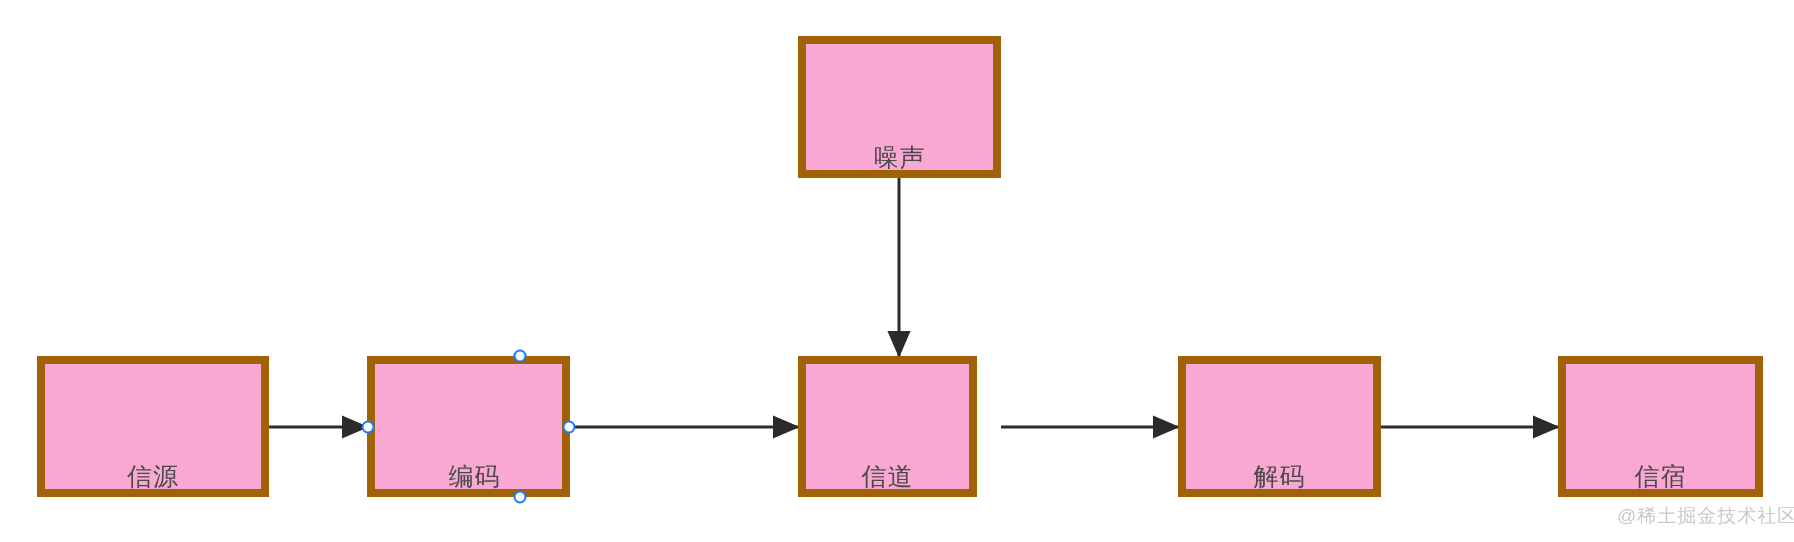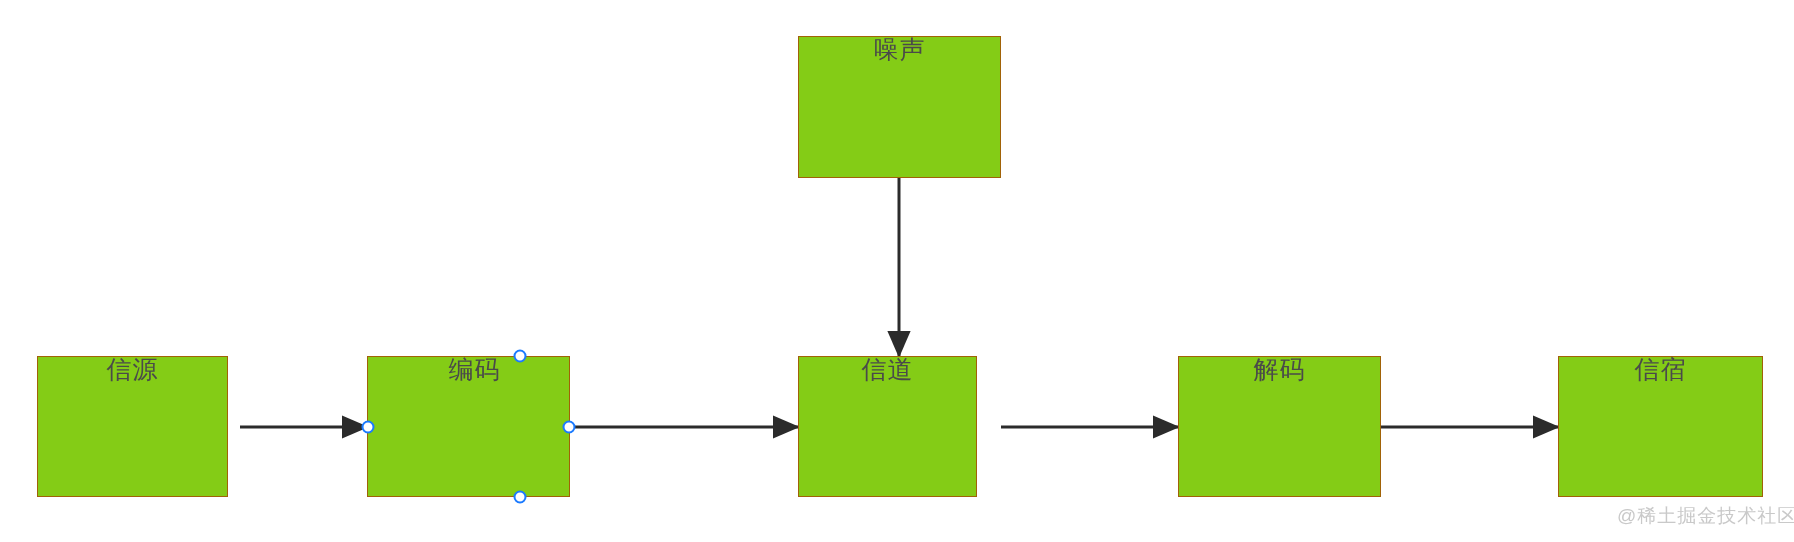--- a/index.html
+++ b/index.html
@@ -14,24 +14,24 @@
   #canvas {
     position: relative;
     width: 1794px;
     height: 542px;
     background: #ffffff;
     overflow: hidden;
   }
   .node {
     position: absolute;
     box-sizing: border-box;
-    background: #84cc16;
-    border: 1px solid #a16207;
+    background: #f9a8d4;
+    border: 8px solid #a16207;
     display: flex;
-    align-items: flex-start;
+    align-items: flex-end;
     justify-content: center;
   }
   .node-label {
     font-size: 25px;
     color: #4a4a4a;
     letter-spacing: 1px;
     line-height: 1;
     user-select: none;
     white-space: nowrap;
   }
@@ -75,21 +75,21 @@
     </defs>
     <g id="edges-group">
         <line x1="240" y1="427" x2="367" y2="427" stroke="#2b2b2b" stroke-width="3" marker-end="url(#arrowhead)"></line>
         <line x1="570" y1="427" x2="798" y2="427" stroke="#2b2b2b" stroke-width="3" marker-end="url(#arrowhead)"></line>
         <line x1="1001" y1="427" x2="1178" y2="427" stroke="#2b2b2b" stroke-width="3" marker-end="url(#arrowhead)"></line>
         <line x1="1381" y1="427" x2="1558" y2="427" stroke="#2b2b2b" stroke-width="3" marker-end="url(#arrowhead)"></line>
         <line x1="899" y1="178" x2="899" y2="356" stroke="#2b2b2b" stroke-width="3" marker-end="url(#arrowhead)"></line>
       </g>
   </svg>
 
-  <div class="node" style="left:37px; top:356px; width:191px; height:141px;">
+  <div class="node" style="left:37px; top:356px; width:232px; height:141px;">
     <span class="node-label">信源</span>
   </div>
 
   <div class="node" style="left:367px; top:356px; width:203px; height:141px;padding-left:12px;">
     <span class="node-label">编码</span>
   </div>
 
   <div class="node" style="left:798px; top:36px; width:203px; height:142px;">
     <span class="node-label">噪声</span>
   </div>

